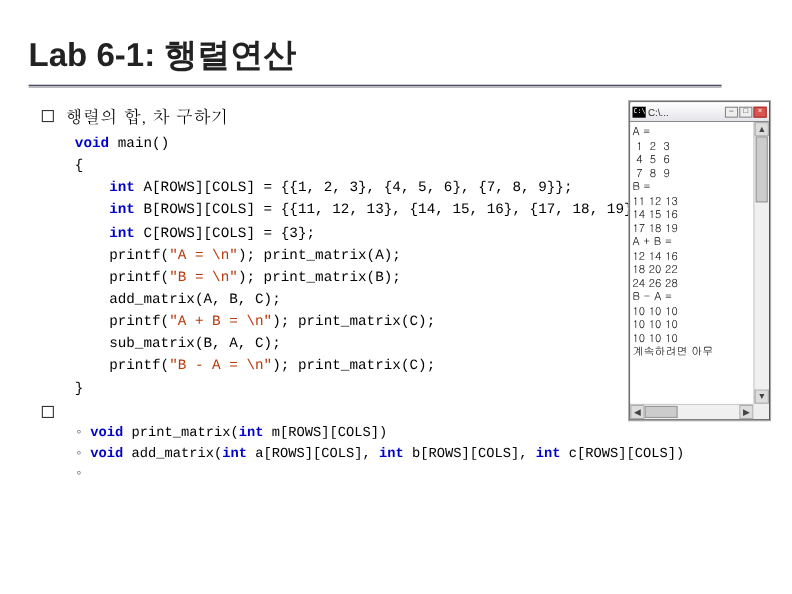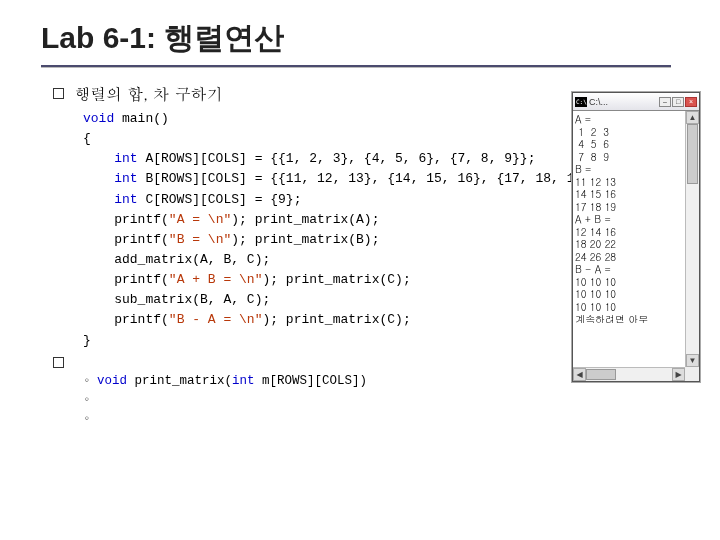--- a/index.html
+++ b/index.html
@@ -7,21 +7,22 @@
     margin: 0;
     padding: 0;
     width: 720px;
     height: 540px;
     background: #fff;
     font-family: Arial, sans-serif;
     position: relative;
     overflow: hidden;
   }
   .container {
-    padding: 18px 41px;
+    padding: 18px 26px;
+    margin-top: 12px;
   }
   .title {
     font-size: 30px;
     font-weight: bold;
     color: #222;
     margin: 0 0 6px 0;
     font-family: "Malgun Gothic", Arial, sans-serif;
   }
   .title-underline {
     height: 3px;
@@ -47,21 +48,21 @@
     color: #000;
   }
   .code-block {
     margin: 2px 0 2px 42px;
     font-family: "Courier New", monospace;
     font-size: 13px;
     line-height: 1.55;
     white-space: pre;
     color: #000;
   }
-  .kw { color: #0000cc; font-weight: normal; }
+  .kw { color: #0000cc; font-weight: bold; }
   .str { color: #b8380a; }
   .sig-list {
     margin: 2px 0 0 42px;
   }
   .sig-row {
     display: flex;
     align-items: baseline;
     font-family: "Courier New", monospace;
     font-size: 12.5px;
     line-height: 1.55;
@@ -225,40 +226,41 @@
 
   <div class="bullet-row">
     <div class="bullet-box"></div>
     <div class="bullet-text">행렬의 합, 차 구하기</div>
   </div>
 
   <div class="code-block"><span class="kw">void</span><span> main()</span>
 <span>{</span>
 <span class="kw">    int</span><span> A[ROWS][COLS] = {{1, 2, 3}, {4, 5, 6}, {7, 8, 9}};</span>
 <span class="kw">    int</span><span> B[ROWS][COLS] = {{11, 12, 13}, {14, 15, 16}, {17, 18, 19}};</span>
-<span class="kw">    int</span><span> C[ROWS][COLS] = {9};</span>
+<span class="kw">    int</span><span> C[ROWS][COLS] = {3};</span>
 <span>    printf(</span><span class="str">"A = \n"</span><span>); print_matrix(A);</span>
 <span>    printf(</span><span class="str">"B = \n"</span><span>); print_matrix(B);</span>
 <span>    add_matrix(A, B, C);</span>
 <span>    printf(</span><span class="str">"A + B = \n"</span><span>); print_matrix(C);</span>
 <span>    sub_matrix(B, A, C);</span>
 <span>    printf(</span><span class="str">"B - A = \n"</span><span>); print_matrix(C);</span>
 <span>}</span></div>
 
   <div class="bullet-row">
     <div class="bullet-box"></div>
   </div>
 
   <div class="sig-list">
     <div class="sig-row">
       <span class="sig-bullet">◦</span>
       <span><span class="kw">void</span><span> print_matrix(</span><span class="kw">int</span><span> m[ROWS][COLS])</span></span>
     </div>
     <div class="sig-row">
       <span class="sig-bullet">◦</span>
+      <span><span class="kw">void</span><span> add_matrix(</span><span class="kw">int</span><span> a[ROWS][COLS], </span><span class="kw">int</span><span> b[ROWS][COLS], </span><span class="kw">int</span><span> c[ROWS][COLS])</span></span>
     </div>
     <div class="sig-row">
       <span class="sig-bullet">◦</span>
     </div>
   </div>
 </div>
 
 <div class="console-window">
   <div class="console-titlebar">
     <div class="cmd-icon"></div>

